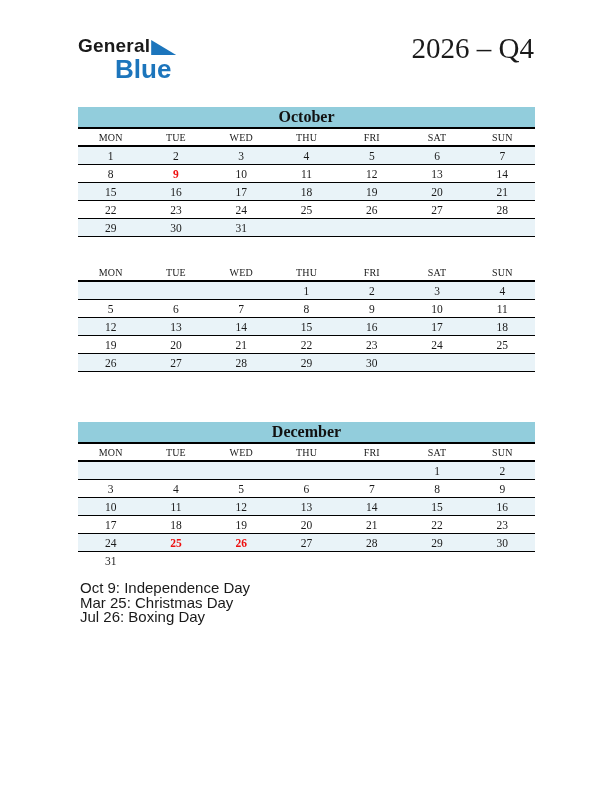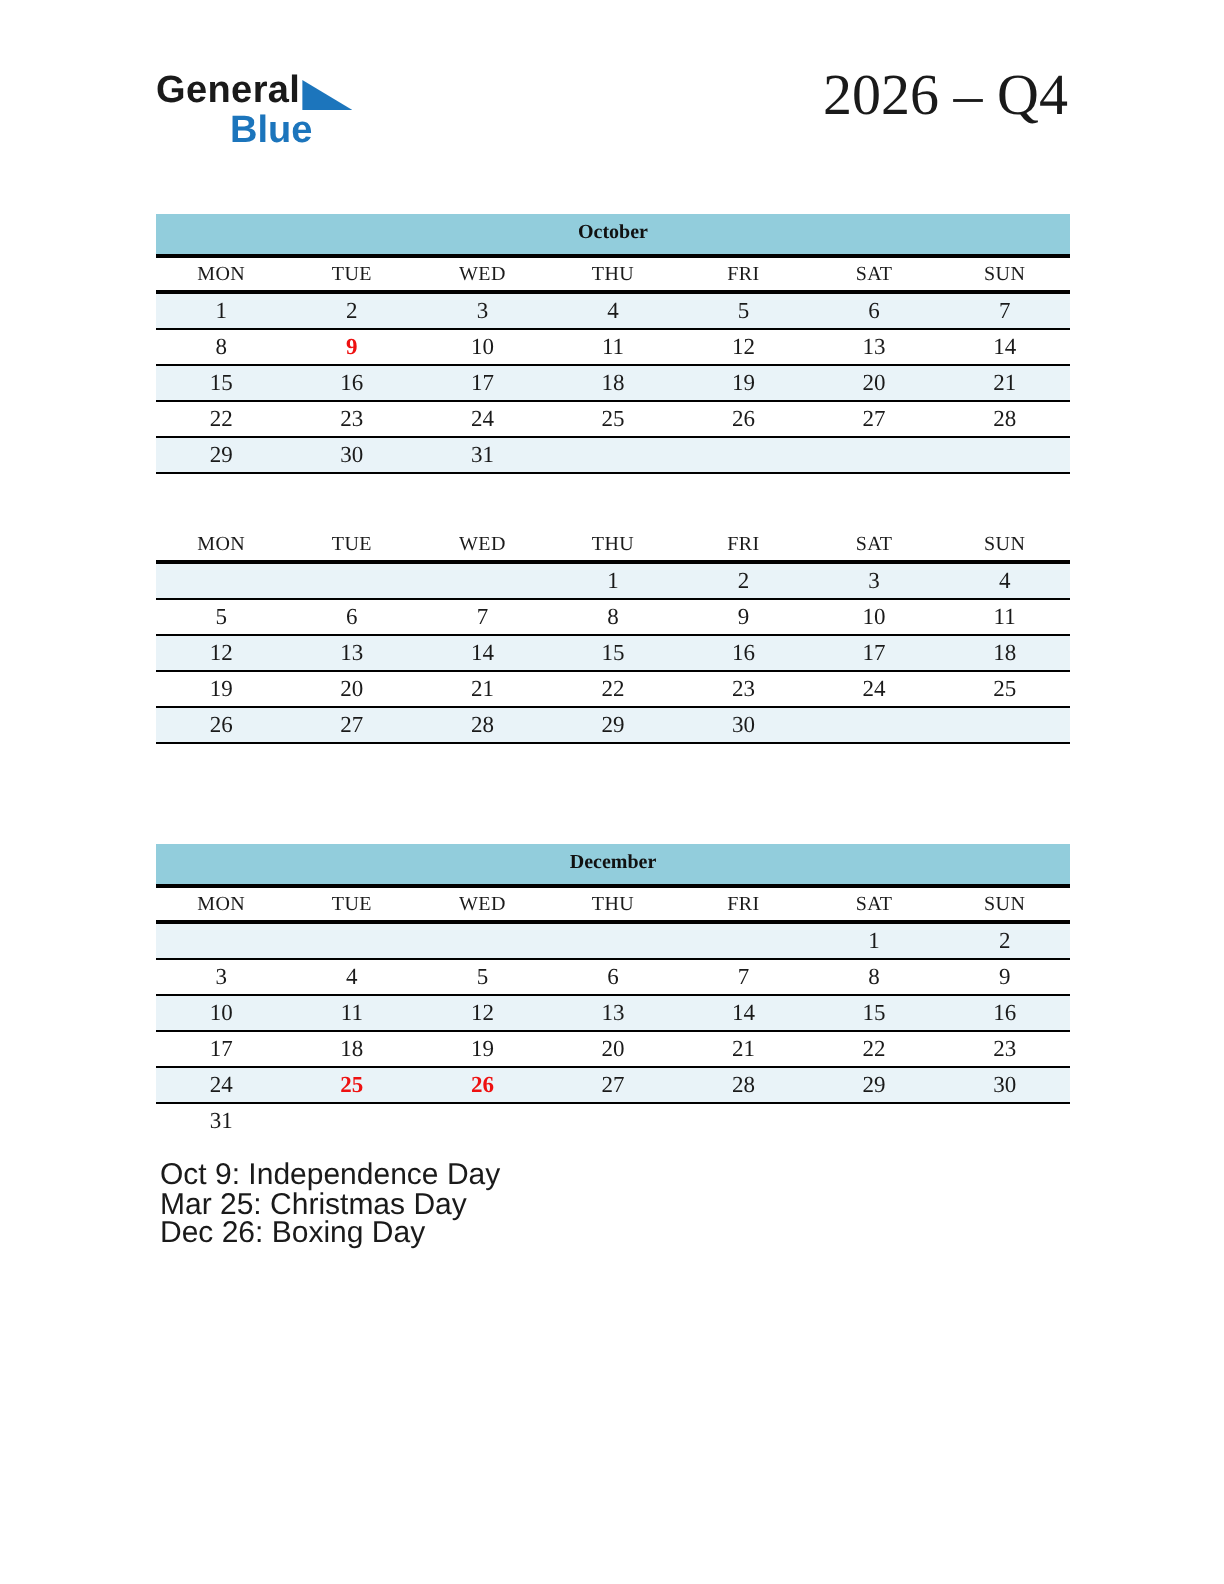--- a/index.html
+++ b/index.html
@@ -6,32 +6,32 @@
   .page{position:relative;width:612px;height:716px;background:#ffffff;overflow:hidden;
         font-family:"Liberation Serif","DejaVu Serif",serif;}
 
   
   .logo{position:absolute;left:78px;top:36px;font-family:"Liberation Sans","DejaVu Sans",sans-serif;}
   .logo-row{display:flex;align-items:flex-end;}
   .logo-general{font-size:19px;font-weight:600;color:#1a1a1a;letter-spacing:0.2px;line-height:1;}
   .logo-triangle{display:inline-block;width:25px;height:15px;margin-left:1px;margin-bottom:0px;
                  background:var(--logo-blue,#1C75BC);
                  clip-path:polygon(0 0,100% 100%,0 100%);}
-  .logo-blue{font-size:19px;font-weight:600;color:var(--logo-blue,#1C75BC);line-height:1;
+  .logo-blue{font-size:26px;font-weight:600;color:var(--logo-blue,#1C75BC);line-height:1;
              margin-left:37px;margin-top:1px;}
 
   .titles{position:absolute;right:78px;top:32px;text-align:right;}
   .quarter-title{font-size:29px;color:#1a1a1a;line-height:1.12;}
   .region-title{font-size:19.5px;color:#1a1a1a;line-height:1.15;}
 
   
   .month{position:absolute;left:78px;width:457px;}
   .month-band{height:20px;line-height:20px;background:var(--band,#92CDDC);
               border-bottom:2px solid var(--border,#000);
-              text-align:center;font-weight:bold;font-size:10px;color:#111;}
+              text-align:center;font-weight:bold;font-size:16px;color:#111;}
   table.cal{border-collapse:collapse;table-layout:fixed;width:457px;}
   table.cal td{text-align:center;padding:0;}
   table.cal thead td{height:16px;border-bottom:2px solid var(--border,#000);
                      font-size:10px;color:#1a1a1a;letter-spacing:0.2px;}
   table.cal tbody td{height:17px;border-bottom:1px solid var(--border,#000);
                      font-size:11.5px;color:#1a1a1a;}
   table.cal tr.tint td{background:var(--tint,#E9F3F8);}
   table.cal tr.noborder td{border-bottom:none;}
   table.cal td.holiday{color:var(--red,#EE1111);font-weight:bold;}
 
@@ -257,16 +257,16 @@
             <td class=""></td>
             <td class=""></td>
           </tr>
         </tbody>
     </table>
   </div>
 
   <div class="legend">
     <div>Oct 9: Independence Day</div>
     <div>Mar 25: Christmas Day</div>
-    <div>Dec 26: Boxing Day</div>
+    <div>Jul 26: Boxing Day</div>
   </div>
 
 </div>
 
 </body></html>

